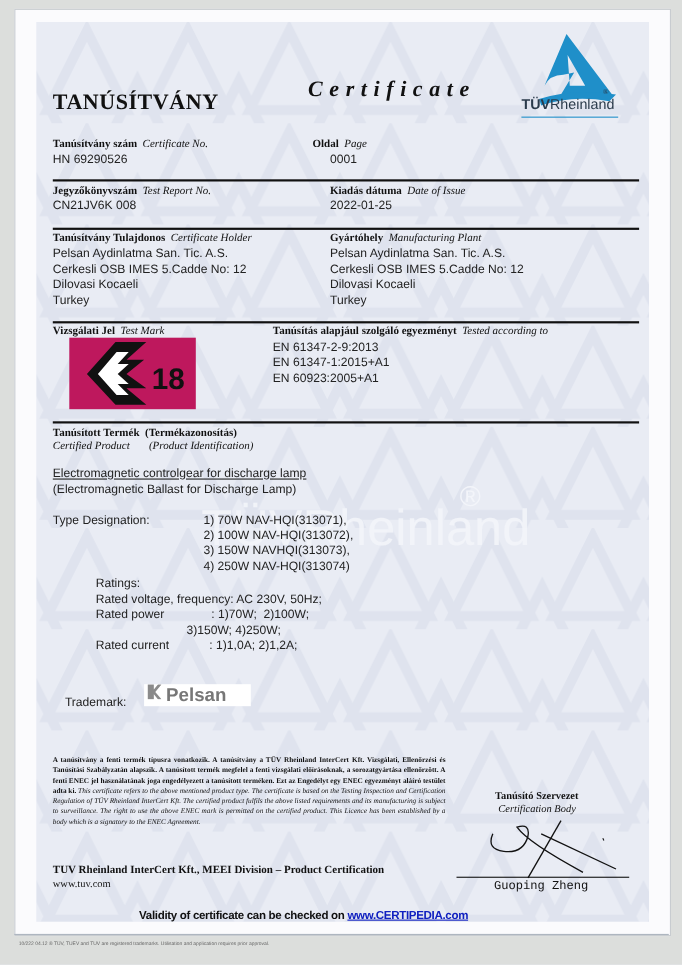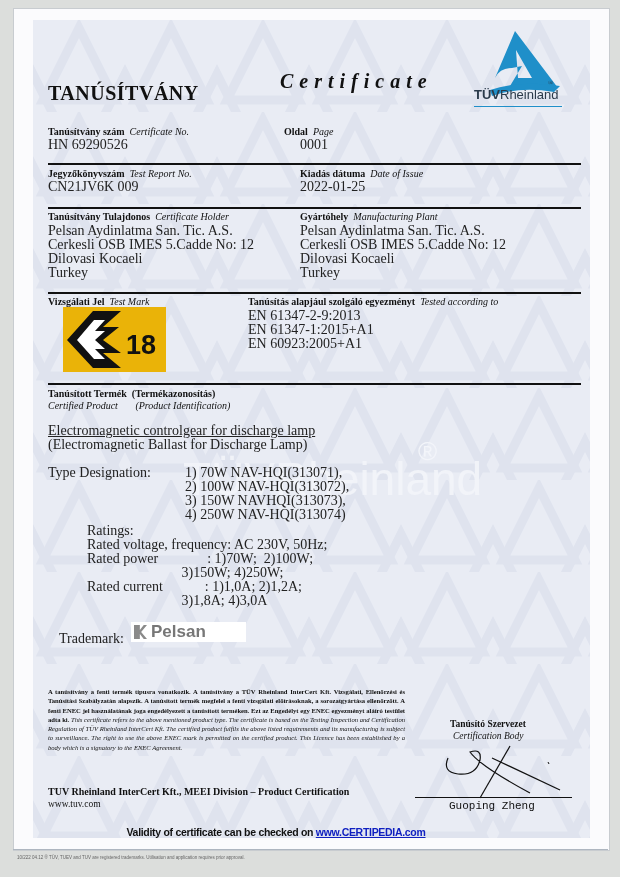--- a/index.html
+++ b/index.html
@@ -9,24 +9,24 @@
   .wm { position:absolute; inset:0; }
   .title-hu { position:absolute; left:48px; top:70px; font-family:"Liberation Serif", serif; font-weight:bold; font-size:20px; letter-spacing:0.5px;margin-top:12px; }
   .title-en { position:absolute; left:280px; top:70px; font-family:"Liberation Serif", serif; font-weight:bold; font-style:italic; font-size:20px; letter-spacing:6px; }
   .logo { position:absolute; left:470px; top:28px; width:110px; height:84px; }
   .logo-text { position:absolute; left:474px; top:87px; font-family:"Liberation Sans", sans-serif; font-size:13px; color:#2a3a4a; }
   .logo-text b { font-weight:bold; }
   .logo-line { position:absolute; left:474px; top:106px; width:88px; height:1px; background:#1f8fc9; }
   .lbl { position:absolute; font-size:10px; white-space:nowrap; }
   .lbl b { font-weight:bold; }
   .lbl i { font-style:italic; margin-left:5px; }
-  .mono { position:absolute; font-family:Liberation Serif, serif; font-size:14px; white-space:pre; line-height:14px; color:#222; }
+  .mono { position:absolute; font-family:Liberation Sans, sans-serif; font-size:11px; white-space:pre; line-height:14px; color:#222; }
   .rule { position:absolute; height:2px; background:#111; }
-  .enec { position:absolute; left:63px; top:307px; width:103px; height:65px; background:#eab308; }
-  .pelsan { position:absolute; left:131px; top:622px; width:115px; height:20px; background:#fff; display:flex; align-items:center; }
+  .enec { position:absolute; left:63px; top:307px; width:103px; height:65px; background:#be185d;padding-left:12px; }
+  .pelsan { position:absolute; left:131px; top:622px; width:97px; height:20px; background:#fff; display:flex; }
   .pelsan .mk { width:13px; height:14px; background:#8a8a8a; margin-left:3px; margin-right:4px; clip-path:polygon(0 0,45% 0,45% 35%,75% 0,100% 0,55% 50%,100% 100%,75% 100%,45% 65%,45% 100%,0 100%); }
   .pelsan span.t { font-family:"Liberation Sans", sans-serif; font-weight:bold; font-size:17px; color:#777; }
   .fine { position:absolute; left:48px; top:687px; width:357px; font-size:6.6px; line-height:9.3px; text-align:justify; }
   .fine .hu { font-weight:bold; }
   .fine .en { font-style:italic; }
   .body-lbl { position:absolute; left:450px; top:719px; font-size:9.5px; font-weight:bold; }
   .body-lbl-en { position:absolute; left:453px; top:731px; font-size:9.5px; font-style:italic; }
   .sig-line { position:absolute; left:415px; top:797px; width:157px; height:1px; background:#111; }
   .sig-name { position:absolute; left:449px; top:800px; font-family:"Liberation Mono", monospace; font-size:11px; }
   .addr { position:absolute; left:48px; top:785px; font-size:10px; line-height:13px; }
@@ -67,21 +67,21 @@
 <div class="logo-line"></div>
 
 <div class="lbl" style="left:48px; top:126px;"><b>Tanúsítvány szám</b><i>Certificate No.</i></div>
 <div class="mono" style="left:48px; top:138px;">HN 69290526</div>
 <div class="lbl" style="left:284px; top:126px;"><b>Oldal</b><i>Page</i></div>
 <div class="mono" style="left:300px; top:138px;">0001</div>
 
 <div class="rule" style="left:48px; top:163px; width:533px;"></div>
 
 <div class="lbl" style="left:48px; top:168px;"><b>Jegyzőkönyvszám</b><i>Test Report No.</i></div>
-<div class="mono" style="left:48px; top:180px;">CN21JV6K 009</div>
+<div class="mono" style="left:48px; top:180px;">CN21JV6K 008</div>
 <div class="lbl" style="left:300px; top:168px;font-family:Liberation Serif, serif;"><b>Kiadás dátuma</b><i>Date of Issue</i></div>
 <div class="mono" style="left:300px; top:180px;">2022-01-25</div>
 
 <div class="rule" style="left:48px; top:207px; width:533px;"></div>
 
 <div class="lbl" style="left:48px; top:211px;"><b>Tanúsítvány Tulajdonos</b><i>Certificate Holder</i></div>
 <div class="mono" style="left:48px; top:224px;"><div>Pelsan Aydinlatma San. Tic. A.S.</div><div>Cerkesli OSB IMES 5.Cadde No: 12</div><div>Dilovasi Kocaeli</div><div>Turkey</div></div>
 <div class="lbl" style="left:300px; top:211px;"><b>Gyártóhely</b><i>Manufacturing Plant</i></div>
 <div class="mono" style="left:300px; top:224px;"><div>Pelsan Aydinlatma San. Tic. A.S.</div><div>Cerkesli OSB IMES 5.Cadde No: 12</div><div>Dilovasi Kocaeli</div><div>Turkey</div></div>
 
@@ -102,21 +102,21 @@
 
 <div class="lbl" style="left:48px; top:388px;"><b>Tanúsított Termék</b> &nbsp;<b>(Termékazonosítás)</b></div>
 <div class="lbl" style="left:48px; top:400px;"><i style="margin-left:0">Certified Product</i> &nbsp;&nbsp;&nbsp;&nbsp;<i>(Product Identification)</i></div>
 
 <div class="mono" style="left:48px; top:424px; text-decoration:underline;">Electromagnetic controlgear for discharge lamp</div>
 <div class="mono" style="left:48px; top:438px;">(Electromagnetic Ballast for Discharge Lamp)</div>
 
 <div class="mono" style="left:48px; top:466px;">Type Designation:</div>
 <div class="mono" style="left:185px; top:466px;"><div>1) 70W NAV-HQI(313071),</div><div>2) 100W NAV-HQI(313072),</div><div>3) 150W NAVHQI(313073),</div><div>4) 250W NAV-HQI(313074)</div></div>
 
-<div class="mono" style="left:48px; top:524px;margin-left:39px;"><div>Ratings:</div><div>Rated voltage, frequency: AC 230V, 50Hz;</div><div>Rated power              : 1)70W;  2)100W;</div><div>                           3)150W; 4)250W;</div><div>Rated current            : 1)1,0A; 2)1,2A;</div><div>                           3)1,8A; 4)3,0A</div></div>
+<div class="mono" style="left:48px; top:524px;margin-left:39px;"><div>Ratings:</div><div>Rated voltage, frequency: AC 230V, 50Hz;</div><div>Rated power              : 1)70W;  2)100W;</div><div>                           3)150W; 4)250W;</div><div>Rated current            : 1)1,0A; 2)1,2A;</div></div>
 
 <div class="mono" style="left:59px; top:632px;">Trademark:</div>
 <div class="pelsan">
     <div class="mk"></div>
     <span class="t">Pelsan</span>
   </div>
 
 <div class="fine"><span class="hu">A tanúsítvány a fenti termék típusra vonatkozik. A tanúsítvány a TÜV Rheinland InterCert Kft. Vizsgálati, Ellenőrzési és Tanúsítási Szabályzatán alapszik. A tanúsított termék megfelel a fenti vizsgálati előírásoknak, a sorozatgyártása ellenőrzött. A fenti ENEC jel használatának joga engedélyezett a tanúsított terméken. Ezt az Engedélyt egy ENEC egyezményt aláíró testület adta ki.</span> <span class="en">This certificate refers to the above mentioned product type. The certificate is based on the Testing Inspection and Certification Regulation of TÜV Rheinland InterCert Kft. The certified product fulfils the above listed requirements and its manufacturing is subject to surveillance. The right to use the above ENEC mark is permitted on the certified product. This Licence has been established by a body which is a signatory to the ENEC Agreement.</span></div>
 
 <div class="body-lbl">Tanúsító Szervezet</div>

